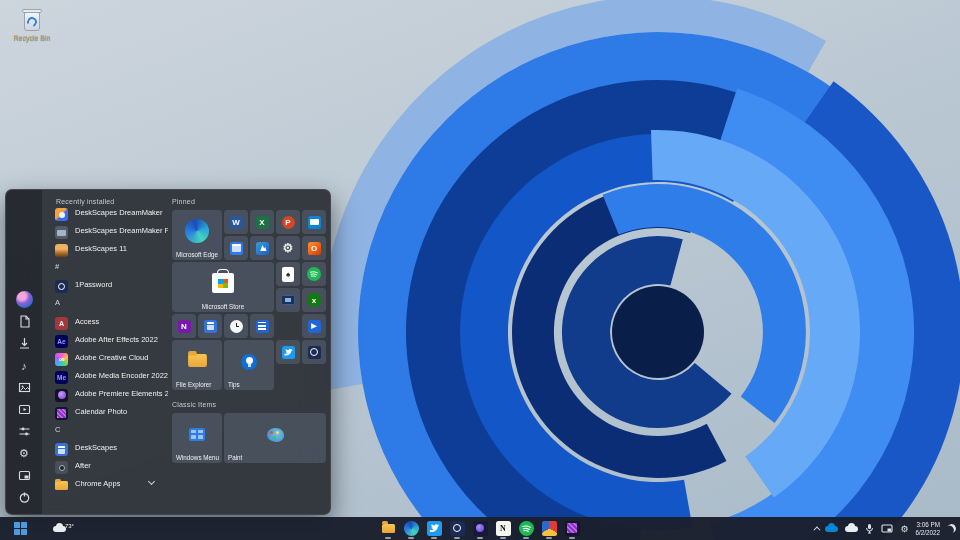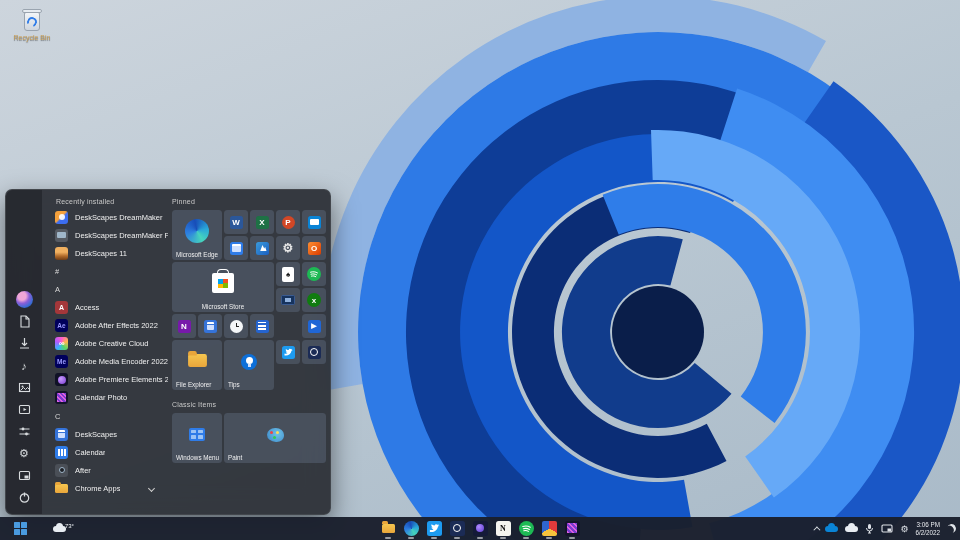--- a/index.html
+++ b/index.html
@@ -19,21 +19,21 @@
   #menu { position:absolute; left:5px; top:189px; width:326px; height:326px; background:rgba(41,45,51,.92); backdrop-filter:blur(12px); border:1px solid rgba(255,255,255,.07); border-radius:7px; box-shadow:0 10px 26px rgba(0,0,0,.5); color:#eee; }
   #sidebar { position:absolute; left:0; top:0; bottom:0; width:36px; background:rgba(28,30,34,.55); border-radius:7px 0 0 7px; display:flex; flex-direction:column; justify-content:flex-end; align-items:center; gap:7px; padding-bottom:9px; }
   .side-it { width:22px; height:15px; display:flex; align-items:center; justify-content:center; color:#d8dbde; font-size:11px; cursor:pointer; }
   .avatar { width:17px; height:17px; border-radius:50%; background:radial-gradient(circle at 35% 30%,#f0a6d8 0 25%,#8a5fd8 45%,#3a6bd4 70%,#1b3a6b 100%); }
   .sico { width:13px; height:13px; }
 
   .hdr { font-size:7px; color:#c9c9c9; letter-spacing:.2px; }
 
   #appcol { position:absolute; left:38px; top:5px; width:124px; }
   #appcol .hdr { padding-left:12px; height:13px; line-height:13px; }
-  .app-row { height:18.1px; display:flex; align-items:center; gap:7px; padding-left:11px; cursor:pointer; }
+  .app-row { height:18.1px; display:flex; align-items:flex-start; gap:7px; padding-left:11px; cursor:pointer; }
   .app-label { font-size:7.5px; color:#efefef; white-space:nowrap; overflow:hidden; }
   .letter .app-label { color:#d9d9d9; font-size:7.5px; }
   .app-ico { flex:none; width:13px; height:13px; border-radius:3px; display:flex; align-items:center; justify-content:center; font-size:7px; font-weight:bold; color:#fff; }
   .chev { width:5px; height:5px; border-right:1.2px solid #cfcfcf; border-bottom:1.2px solid #cfcfcf; transform:rotate(45deg); margin-left:auto; margin-right:14px; }
 
   
   .i-ds1 { background:linear-gradient(135deg,#f5a13c 0 45%,#3c6df0 55% 100%); }
   .i-ds1 b { width:6px; height:6px; border-radius:50%; background:#fff; opacity:.9; }
   .i-ds2 { background:#565b63; } .i-ds2 b { width:9px; height:6px; background:#9fb6c9; border-radius:1px; }
   .i-ds3 { background:linear-gradient(180deg,#f0b060 0 40%,#b06a2a 70%,#6e3c14 100%); }
@@ -216,20 +216,26 @@
           <span class="app-label">DeskScapes DreamMaker Pro</span>
         </div>
       <div class="app-row">
           <span class="app-ico i-ds3"></span>
           <span class="app-label">DeskScapes 11</span>
         </div>
 
       <div class="app-row letter">
           <span class="app-label">#</span>
         </div>
+      <div class="app-row">
+          <span class="app-ico i-1p">
+            <b></b>
+          </span>
+          <span class="app-label">1Password</span>
+        </div>
 
       <div class="app-row letter">
           <span class="app-label">A</span>
         </div>
       <div class="app-row">
           <span class="app-ico i-acc">A</span>
           <span class="app-label">Access</span>
         </div>
       <div class="app-row">
           <span class="app-ico i-ae">Ae</span>
@@ -257,26 +263,20 @@
         </div>
 
       <div class="app-row letter">
           <span class="app-label">C</span>
         </div>
       <div class="app-row">
           <span class="app-ico i-calc">
             <b></b>
           </span>
           <span class="app-label">DeskScapes</span>
-        </div>
-      <div class="app-row">
-          <span class="app-ico i-cal">
-            <b></b>
-          </span>
-          <span class="app-label">Calendar</span>
         </div>
       <div class="app-row">
           <span class="app-ico i-cam">
             <b></b>
           </span>
           <span class="app-label">After</span>
         </div>
       <div class="app-row">
           <span class="app-ico i-fold">
             <span class="folder"></span>

